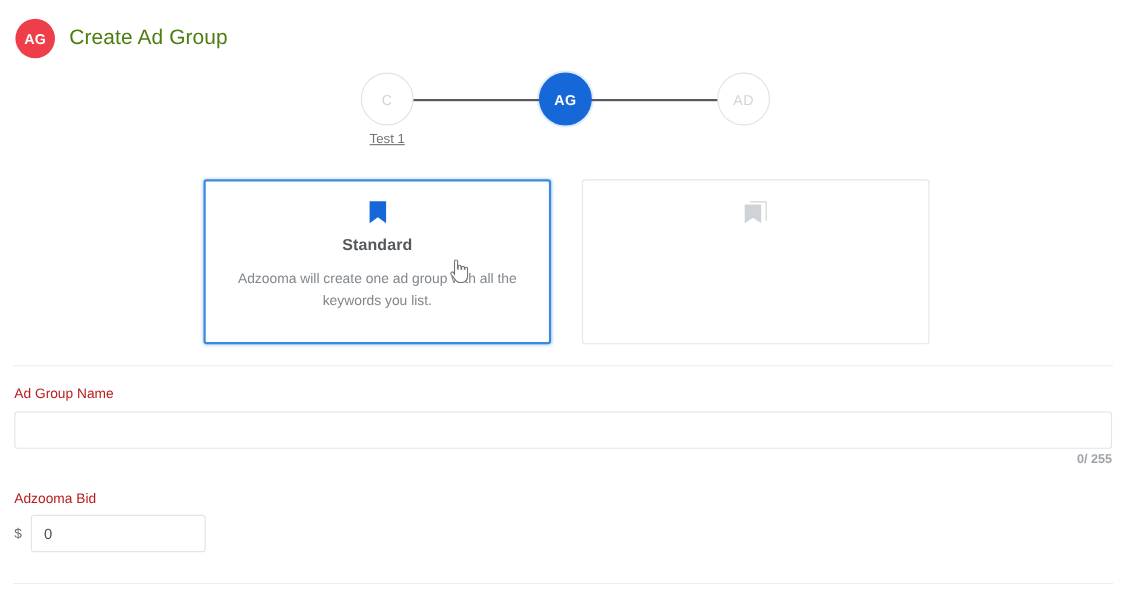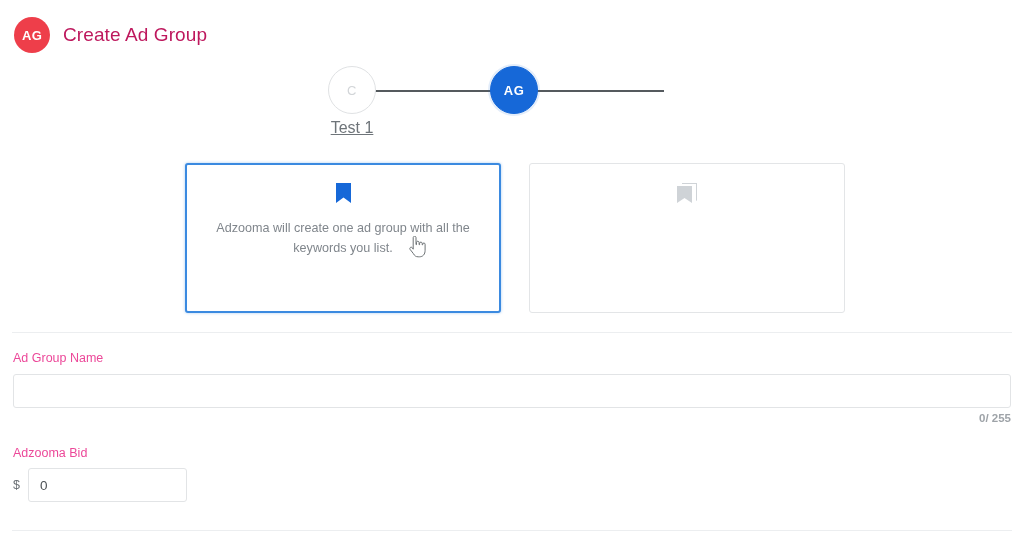--- a/index.html
+++ b/index.html
@@ -38,21 +38,21 @@
     align-items: center;
     justify-content: center;
     font-size: 13px;
     font-weight: 700;
     letter-spacing: 0.3px;
     flex: none;
   }
   .header-title {
     margin-left: 13px;
     font-size: 19px;
-    color: #be185d;
+    color: #4d7c0f;
     font-weight: 400;
     letter-spacing: 0.1px;
   }
 
   
   .stepper {
     position: absolute;
     left: 328px;
     top: 66px;
     width: 372px;
@@ -98,21 +98,21 @@
   }
   .step.s1 { left: 0px; }
   .step.s2 { left: 162px; }
   .step.s3 { left: 324px; }
   .step-label {
     position: absolute;
     top: 53px;
     left: 50%;
     transform: translateX(-50%);
     white-space: nowrap;
-    font-size: 16px;
+    font-size: 12px;
     color: #6e7479;
     text-decoration: underline;
   }
 
   
   .cards {
     position: absolute;
     left: 185px;
     top: 163px;
     width: 660px;
@@ -165,21 +165,21 @@
     background: #eceef0;
   }
   .divider.top    { top: 332px; }
   .divider.bottom { top: 530px; }
 
   
   .field-label {
     position: absolute;
     left: 13px;
     font-size: 12.5px;
-    color: #ec4899;
+    color: #b91c1c;
   }
   .label-name { top: 351px; }
   .label-bid  { top: 446px; }
 
   .text-input {
     position: absolute;
     left: 13px;
     top: 374px;
     width: 998px;
     height: 34px;
@@ -251,30 +251,34 @@
 
   <div class="step s1">
     <div class="step-circle">C</div>
     <div class="step-label">Test 1</div>
   </div>
 
   <div class="step s2">
     <div class="step-circle active">AG</div>
   </div>
 
+  <div class="step s3">
+    <div class="step-circle">AD</div>
+  </div>
 </div>
 
 <div class="cards">
 
   <div class="card selected">
     <div class="card-icon">
       <svg width="17" height="22" viewBox="0 0 17 22" aria-hidden="true">
         <path d="M1 1 H16 V21 L8.5 15.5 L1 21 Z" fill="#1668d8"></path>
       </svg>
     </div>
+    <div class="card-title">Standard</div>
     <div class="card-desc">Adzooma will create one ad group with all the keywords you list.</div>
   </div>
 
   <div class="card">
     <div class="card-icon">
       <svg width="22" height="22" viewBox="0 0 22 22" aria-hidden="true">
         <path d="M6 1 H21 V19 L20 18.2 V2 H6 Z" fill="#cfd3d7"></path>
         <path d="M1 4 H16 V21 L8.5 16 L1 21 Z" fill="#cfd3d7"></path>
       </svg>
     </div>

